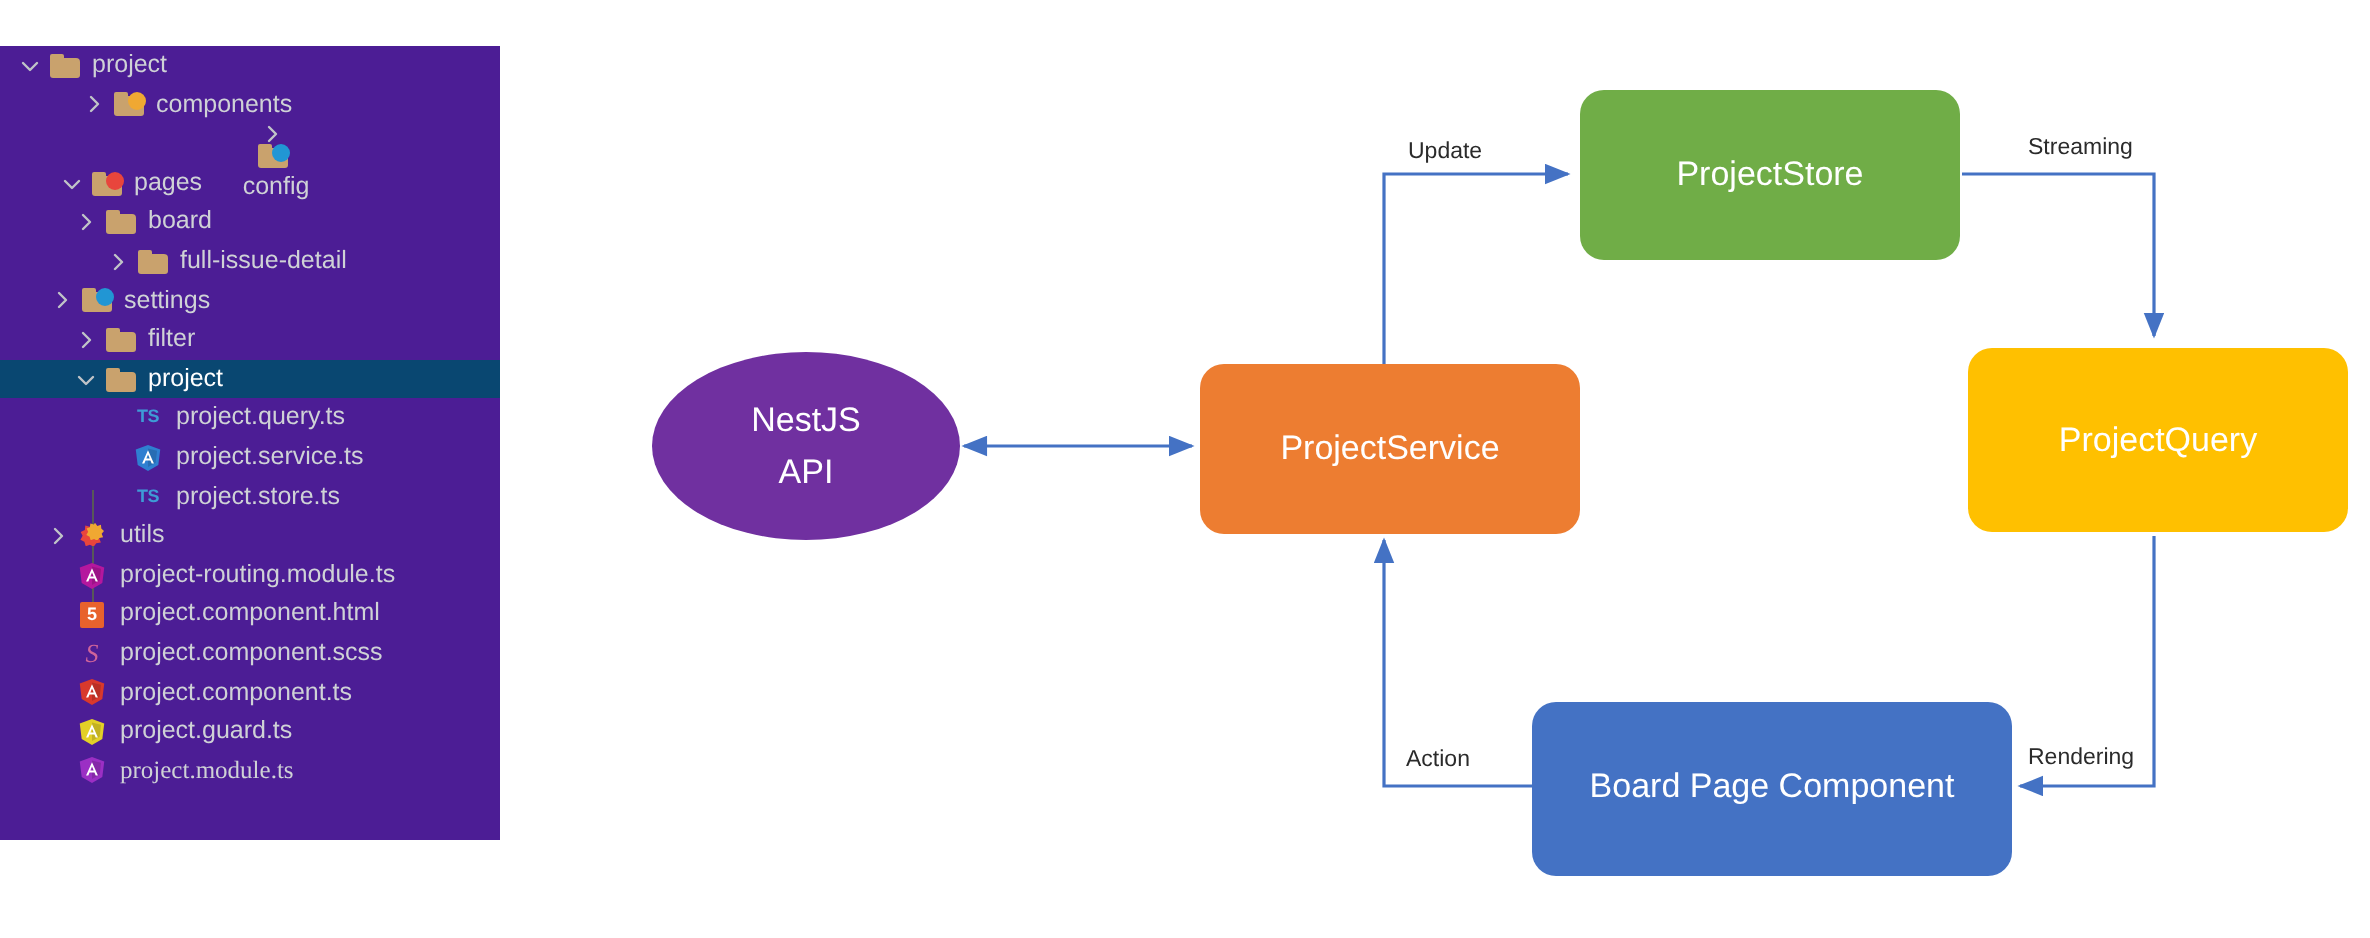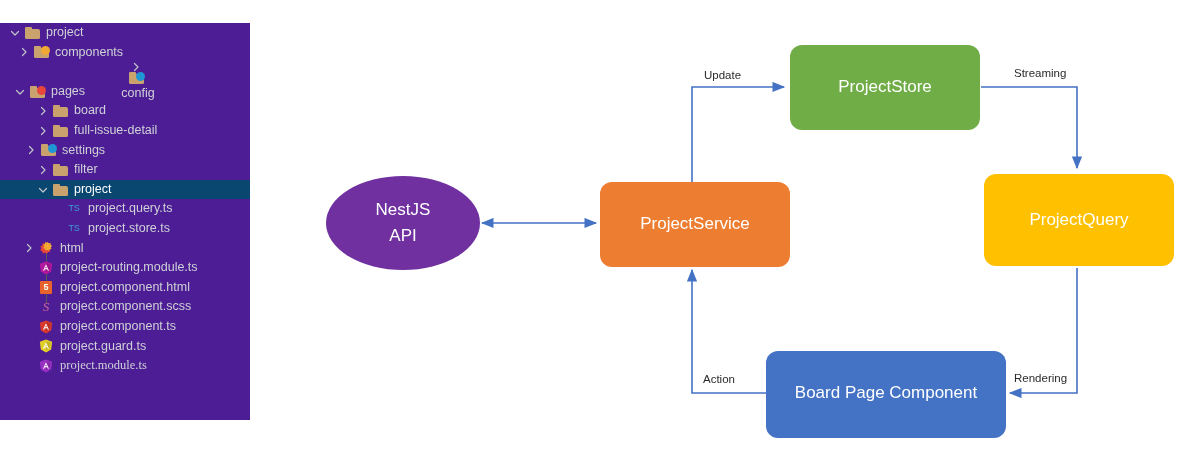--- a/index.html
+++ b/index.html
@@ -114,21 +114,21 @@
   .utils-icon .g2 {
     position:absolute; left:4px; top:0px;
     width:9px; height:9px;
     background:#f0a832;
     clip-path: polygon(50% 0%, 63% 17%, 83% 10%, 85% 31%, 100% 45%, 87% 60%, 95% 80%, 74% 84%, 62% 100%, 45% 90%, 26% 97%, 20% 77%, 2% 68%, 12% 50%, 3% 32%, 22% 24%, 24% 3%, 44% 9%);
   }
 
   
   .ts-icon {
     font-size: 9px;
-    font-weight: 400;
+    font-weight: 700;
     color: #3e9bd6;
     font-family: "Liberation Sans", sans-serif;
     letter-spacing: -0.3px;
   }
 
   
   .ng {
     width: 14px; height: 14px;
     display:block;
   }
@@ -192,21 +192,21 @@
           </svg>
         </span>
         <span class="icon-slot">
           <span class="folder">
             <span class="tab"></span>
             <span class="body"></span>
           </span>
         </span>
         <span class="label">project</span>
       </div>
-      <div class="tree-row" style="padding-left: 17px;">
+      <div class="tree-row" style="padding-left: 40px;">
         <span class="twisty">
           <svg width="10" height="10" viewBox="0 0 10 10">
             <path d="M3.5 1.5 L7 5 L3.5 8.5" fill="none" stroke="#c0c4c8" stroke-width="1.2" stroke-linecap="round" stroke-linejoin="round"></path>
           </svg>
         </span>
         <span class="icon-slot">
           <span class="folder">
             <span class="tab"></span>
             <span class="body"></span>
             <span class="badge orange"></span>
@@ -222,21 +222,21 @@
         </span>
         <span class="icon-slot">
           <span class="folder">
             <span class="tab"></span>
             <span class="body"></span>
             <span class="badge blue"></span>
           </span>
         </span>
         <span class="label">config</span>
       </div>
-      <div class="tree-row" style="padding-left: 13px;">
+      <div class="tree-row" style="padding-left: 29px;">
         <span class="twisty">
           <svg width="10" height="10" viewBox="0 0 10 10">
             <path d="M1.5 3.5 L5 7 L8.5 3.5" fill="none" stroke="#c0c4c8" stroke-width="1.2" stroke-linecap="round" stroke-linejoin="round"></path>
           </svg>
         </span>
         <span class="icon-slot">
           <span class="folder">
             <span class="tab"></span>
             <span class="body"></span>
             <span class="badge red"></span>
@@ -251,61 +251,61 @@
           </svg>
         </span>
         <span class="icon-slot">
           <span class="folder">
             <span class="tab"></span>
             <span class="body"></span>
           </span>
         </span>
         <span class="label">board</span>
       </div>
+      <div class="tree-row" style="padding-left: 52px;">
+        <span class="twisty">
+          <svg width="10" height="10" viewBox="0 0 10 10">
+            <path d="M3.5 1.5 L7 5 L3.5 8.5" fill="none" stroke="#c0c4c8" stroke-width="1.2" stroke-linecap="round" stroke-linejoin="round"></path>
+          </svg>
+        </span>
+        <span class="icon-slot">
+          <span class="folder">
+            <span class="tab"></span>
+            <span class="body"></span>
+          </span>
+        </span>
+        <span class="label">full-issue-detail</span>
+      </div>
+      <div class="tree-row" style="padding-left: 24px;">
+        <span class="twisty">
+          <svg width="10" height="10" viewBox="0 0 10 10">
+            <path d="M3.5 1.5 L7 5 L3.5 8.5" fill="none" stroke="#c0c4c8" stroke-width="1.2" stroke-linecap="round" stroke-linejoin="round"></path>
+          </svg>
+        </span>
+        <span class="icon-slot">
+          <span class="folder">
+            <span class="tab"></span>
+            <span class="body"></span>
+            <span class="badge blue"></span>
+          </span>
+        </span>
+        <span class="label">settings</span>
+      </div>
       <div class="tree-row" style="padding-left: 36px;">
         <span class="twisty">
           <svg width="10" height="10" viewBox="0 0 10 10">
             <path d="M3.5 1.5 L7 5 L3.5 8.5" fill="none" stroke="#c0c4c8" stroke-width="1.2" stroke-linecap="round" stroke-linejoin="round"></path>
           </svg>
         </span>
         <span class="icon-slot">
           <span class="folder">
             <span class="tab"></span>
             <span class="body"></span>
           </span>
         </span>
-        <span class="label">full-issue-detail</span>
-      </div>
-      <div class="tree-row" style="padding-left: 24px;">
-        <span class="twisty">
-          <svg width="10" height="10" viewBox="0 0 10 10">
-            <path d="M3.5 1.5 L7 5 L3.5 8.5" fill="none" stroke="#c0c4c8" stroke-width="1.2" stroke-linecap="round" stroke-linejoin="round"></path>
-          </svg>
-        </span>
-        <span class="icon-slot">
-          <span class="folder">
-            <span class="tab"></span>
-            <span class="body"></span>
-            <span class="badge blue"></span>
-          </span>
-        </span>
-        <span class="label">settings</span>
-      </div>
-      <div class="tree-row" style="padding-left: 36px;">
-        <span class="twisty">
-          <svg width="10" height="10" viewBox="0 0 10 10">
-            <path d="M3.5 1.5 L7 5 L3.5 8.5" fill="none" stroke="#c0c4c8" stroke-width="1.2" stroke-linecap="round" stroke-linejoin="round"></path>
-          </svg>
-        </span>
-        <span class="icon-slot">
-          <span class="folder">
-            <span class="tab"></span>
-            <span class="body"></span>
-          </span>
-        </span>
         <span class="label">filter</span>
       </div>
       <div class="tree-row selected" style="padding-left: 36px;">
         <span class="twisty">
           <svg width="10" height="10" viewBox="0 0 10 10">
             <path d="M1.5 3.5 L5 7 L8.5 3.5" fill="none" stroke="#c0c4c8" stroke-width="1.2" stroke-linecap="round" stroke-linejoin="round"></path>
           </svg>
         </span>
         <span class="icon-slot">
           <span class="folder">
@@ -314,41 +314,52 @@
           </span>
         </span>
         <span class="label">project</span>
       </div>
       <div class="tree-row" style="padding-left: 50px;">
         <span class="twisty"></span>
         <span class="icon-slot">
           <span class="ts-icon">TS</span>
         </span>
         <span class="label">project.query.ts</span>
+      </div>
+      <div class="tree-row" style="padding-left: 50px;">
+        <span class="twisty"></span>
+        <span class="icon-slot">
+          <svg class="ng" viewBox="0 0 16 16">
+            <path d="M8 0.6 L15 3.1 L13.9 12 L8 15.4 L2.1 12 L1 3.1 Z" fill="#2f7fd1"></path>
+            <path d="M8 2.6 L8 13.2 L12.4 10.7 L13.2 3.9 Z" fill="rgba(0,0,0,0.14)"></path>
+            <path d="M8 3.6 L4.6 11.1 L5.9 11.1 L6.6 9.4 L9.4 9.4 L10.1 11.1 L11.4 11.1 Z M7.05 8.35 L8 6.0 L8.95 8.35 Z" fill="#ffffff"></path>
+          </svg>
+        </span>
+        <span class="label">project.service.ts</span>
       </div>
       <div class="tree-row" style="padding-left: 50px;">
         <span class="twisty"></span>
         <span class="icon-slot">
           <span class="ts-icon">TS</span>
         </span>
         <span class="label">project.store.ts</span>
       </div>
       <div class="tree-row" style="padding-left: 22px;">
         <span class="twisty">
           <svg width="10" height="10" viewBox="0 0 10 10">
             <path d="M3.5 1.5 L7 5 L3.5 8.5" fill="none" stroke="#c0c4c8" stroke-width="1.2" stroke-linecap="round" stroke-linejoin="round"></path>
           </svg>
         </span>
         <span class="icon-slot">
           <span class="utils-icon">
             <span class="g1"></span>
             <span class="g2"></span>
           </span>
         </span>
-        <span class="label">html</span>
+        <span class="label">utils</span>
       </div>
       <div class="tree-row" style="padding-left: 22px;">
         <span class="twisty"></span>
         <span class="icon-slot">
           <svg class="ng" viewBox="0 0 16 16">
             <path d="M8 0.6 L15 3.1 L13.9 12 L8 15.4 L2.1 12 L1 3.1 Z" fill="#b5179e"></path>
             <path d="M8 2.6 L8 13.2 L12.4 10.7 L13.2 3.9 Z" fill="rgba(0,0,0,0.14)"></path>
             <path d="M8 3.6 L4.6 11.1 L5.9 11.1 L6.6 9.4 L9.4 9.4 L10.1 11.1 L11.4 11.1 Z M7.05 8.35 L8 6.0 L8.95 8.35 Z" fill="#ffffff"></path>
           </svg>
         </span>

